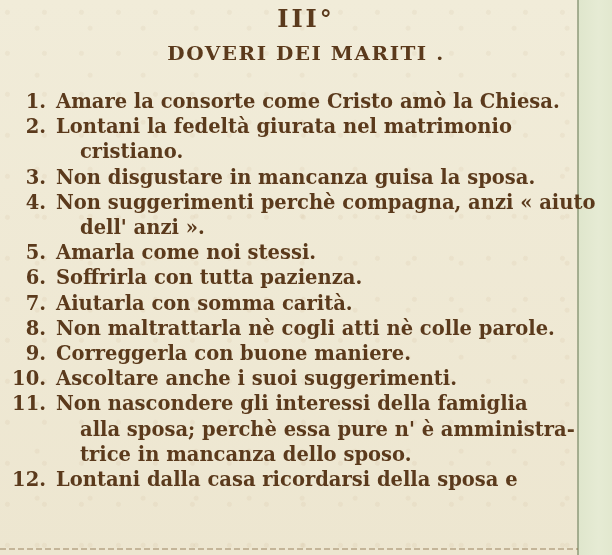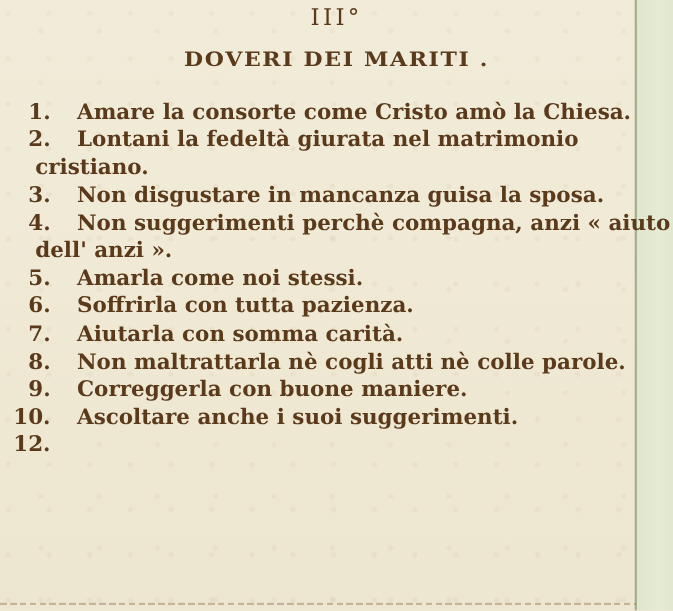--- a/index.html
+++ b/index.html
@@ -24,37 +24,37 @@
     position:absolute; left:577px; top:0; width:1.5px; height:555px;
     background:#8e9a7a; opacity:0.75;
   }
   .bottom-rule {
     position:absolute; left:0; top:548px; width:578px; height:2px;
     background:repeating-linear-gradient(90deg, rgba(120,90,50,0.35) 0 6px, transparent 6px 9px);
   }
   .ink { color:#5b3a1c; }
   .section-num {
     position:absolute; top:4px; left:0; width:612px; text-align:center;
-    font-weight:normal; font-size:21px; letter-spacing:3px;
+    font-weight:bold; font-size:24px; letter-spacing:3px;
   }
   .title {
     position:absolute; top:42px; left:0; width:612px; text-align:center;
     font-weight:bold; font-size:20px; letter-spacing:1.5px;
     transform:scaleY(0.9);
   }
   .list {
     position:absolute; left:0; top:89px; width:612px;
     font-weight:bold; font-size:19.5px; line-height:25.2px;
   }
   .item { position:relative; white-space:nowrap; }
   .num {
     position:absolute; width:46px; text-align:right; left:0;
   }
-  .text { margin-left:70px; display:block; }
-  .cont { margin-left:32px; display:block; }
+  .text { margin-left:56px; display:block; }
+  .cont { margin-left:80px; display:block; }
 </style>
 </head>
 <body>
 
 <div class="paper"></div>
 <div class="margin-strip"></div>
 <div class="fold-line"></div>
 <div class="bottom-rule"></div>
 
 <div class="section-num ink">III°</div>
@@ -97,15 +97,22 @@
   </div>
   <div class="item">
     <span class="num">9.</span>
     <span class="text">Correggerla con buone maniere.</span>
   </div>
   <div class="item">
     <span class="num">10.</span>
     <span class="text">Ascoltare anche i suoi suggerimenti.</span>
   </div>
   <div class="item">
+    <span class="num">11.</span>
+    <span class="text">Non nascondere gli interessi della famiglia</span>
+    <span class="cont">alla sposa; perchè essa pure n' è amministra-</span>
+    <span class="cont">trice in mancanza dello sposo.</span>
+  </div>
+  <div class="item">
     <span class="num">12.</span>
+    <span class="text">Lontani dalla casa ricordarsi della sposa e</span>
   </div>
 </div>
 
 </body></html>

